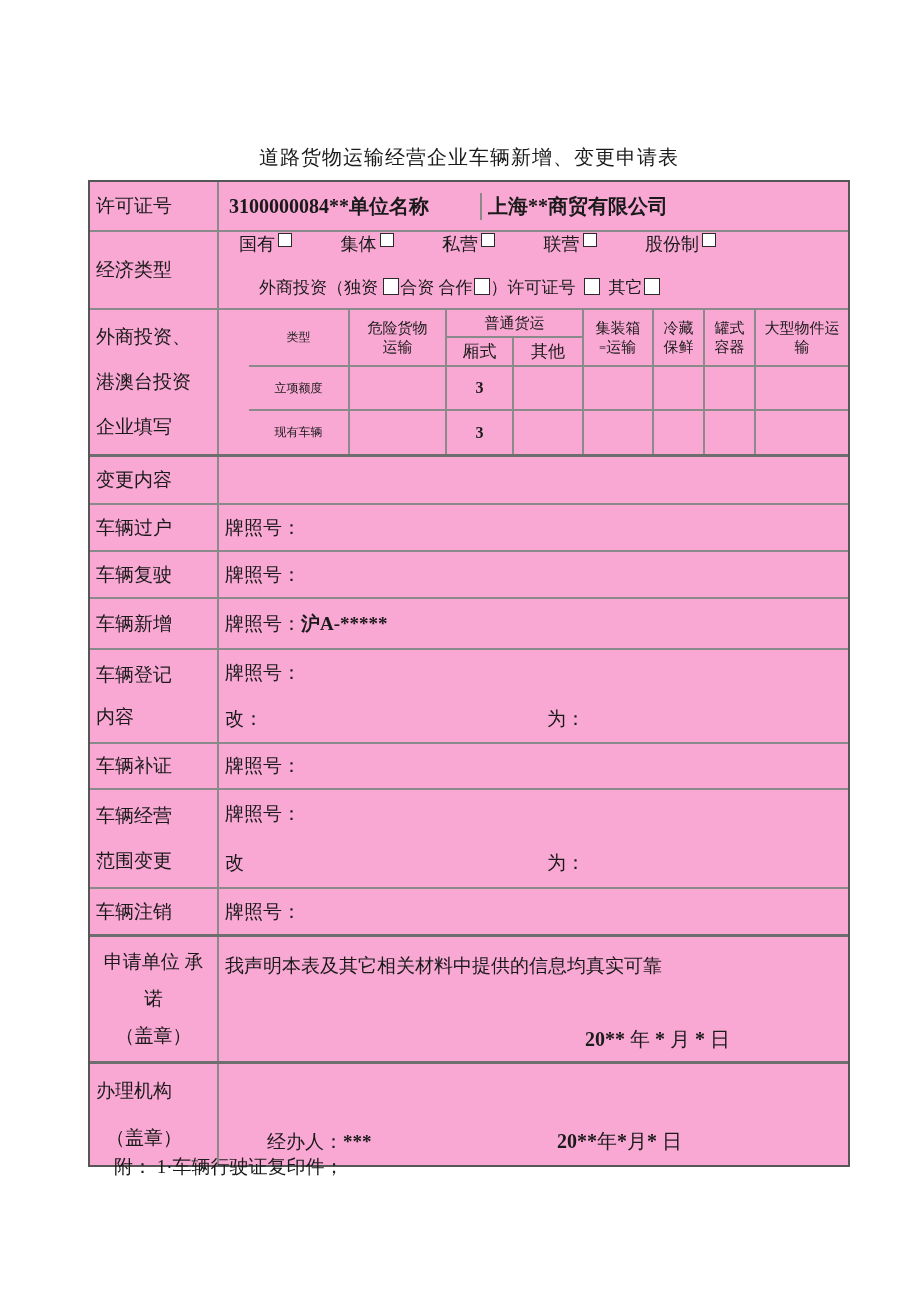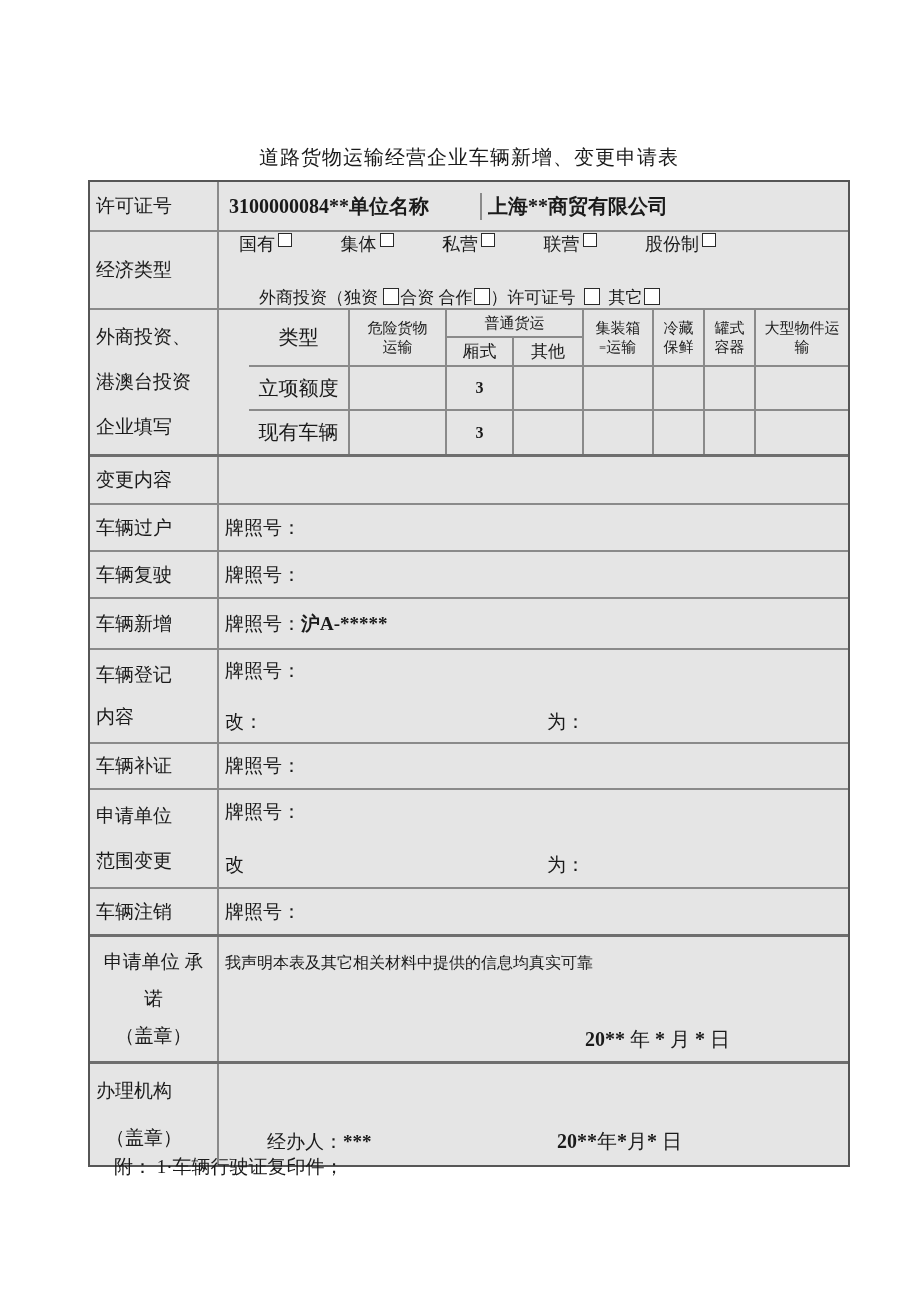--- a/index.html
+++ b/index.html
@@ -8,35 +8,35 @@
     position: relative;
     font-family: "Liberation Serif", "DejaVu Serif", serif;
     color: #1a1a1a;
   }
   .title {
     position: absolute; left: 88px; top: 144px; width: 762px;
     text-align: center; font-size: 20px; letter-spacing: 1px;
   }
   .tbl {
     position: absolute; left: 88px; top: 180px; width: 762px;
-    border: 2px solid #565656; background: #e5e5e5;
+    border: 2px solid #565656; background: #f9a8d4;
     display: flex; flex-direction: column;
   }
   .row { display: flex; border-bottom: 2px solid #8a8a8a; }
   .row.thick { border-bottom: 3px solid #6e6e6e; }
   .row:last-child { border-bottom: none; }
   .lbl {
     width: 129px; flex: 0 0 129px; border-right: 2px solid #8a8a8a;
     font-size: 19px; padding-left: 6px;
     display: flex; align-items: center;
   }
   .lbl.multi { flex-direction: column; align-items: flex-start; justify-content: space-around; padding: 4px 0 4px 6px; }
   .lbl.centered { flex-direction: column; align-items: center; justify-content: space-around; padding: 6px 0; }
   .content { flex: 1; display: flex; align-items: center; font-size: 19px; padding-left: 6px; position: relative; }
-  .content.multi { flex-direction: column; align-items: stretch; justify-content: space-around; gap: 10px; }
+  .content.multi { flex-direction: column; align-items: stretch; justify-content: space-around; }
   .val { font-weight: 700; }
   .cb {
     display: inline-block; width: 14px; height: 14px;
     border: 1px solid #2a2a2a; background: #fff; vertical-align: 3px; margin-left: 3px;
   }
   .cb.lower { vertical-align: -2px; width: 16px; height: 17px; }
   
   .r-license   { height: 50px; }
   .r-economy   { height: 78px; }
   .r-foreign   { height: 147px; gap: 30px; }
@@ -63,31 +63,31 @@
   .fgrid {
     flex: 1; display: grid;
     grid-template-columns: 101px 97px 67px 70px 70px 51px 51px 1fr;
     grid-template-rows: 28px 29px 44px 1fr;
     font-size: 15px; text-align: center;
   }
   .fc { border-right: 2px solid #8a8a8a; border-bottom: 2px solid #8a8a8a; display: flex; flex-direction: column; align-items: center; justify-content: center; line-height: 1.25; }
   .fc.nobr { border-bottom: none; }
   .fc.norr { border-right: none; }
   .fc.big { font-size: 17px; }
-  .fc.rowname { font-size: 20px; }
+  .fc.rowname { font-size: 12px; }
   .sp2 { grid-row: span 2; }
   .colspan2 { grid-column: span 2; }
   .mark { font-size: 8px; vertical-align: 2px; margin-right: 1px; }
   .num3 { font-weight: 700; font-size: 16px; }
   
   .line-field { padding-left: 6px; }
   .line-change { padding-left: 6px; position: relative; }
   .wei { position: absolute; left: 328px; top: 0; }
   
-  .statement { position: absolute; left: 6px; top: 16px; font-size: 16px; }
+  .statement { position: absolute; left: 6px; top: 16px; font-size: 19px; }
   .cdate { position: absolute; left: 366px; bottom: 8px; font-size: 20px; white-space: pre; }
   .cdate .b, .adate .b { font-weight: 700; }
   .cdate .r, .adate .r { white-space: pre; }
   
   .oper { position: absolute; left: 48px; bottom: 10px; font-size: 19px; }
   .adate { position: absolute; left: 338px; bottom: 10px; font-size: 20px; white-space: pre; }
   .indent2 { margin-left: 10px; }
   .attach { position: absolute; left: 114px; top: 1154px; font-size: 19px; white-space: pre; }
 </style>
 </head>
@@ -215,21 +215,21 @@
 
   <div class="row r-reissue">
     <div class="lbl">车辆补证</div>
     <div class="content">
         <span>牌照号：</span>
       </div>
   </div>
 
   <div class="row r-scope">
     <div class="lbl multi">
-      <span>申请单位</span>
+      <span>车辆经营</span>
       <span>范围变更</span>
     </div>
     <div class="content multi" style="padding-left:0;">
       <div class="line-field">牌照号：</div>
       <div class="line-change">
         <span>改</span>
         <span class="wei">为：</span>
       </div>
     </div>
   </div>

